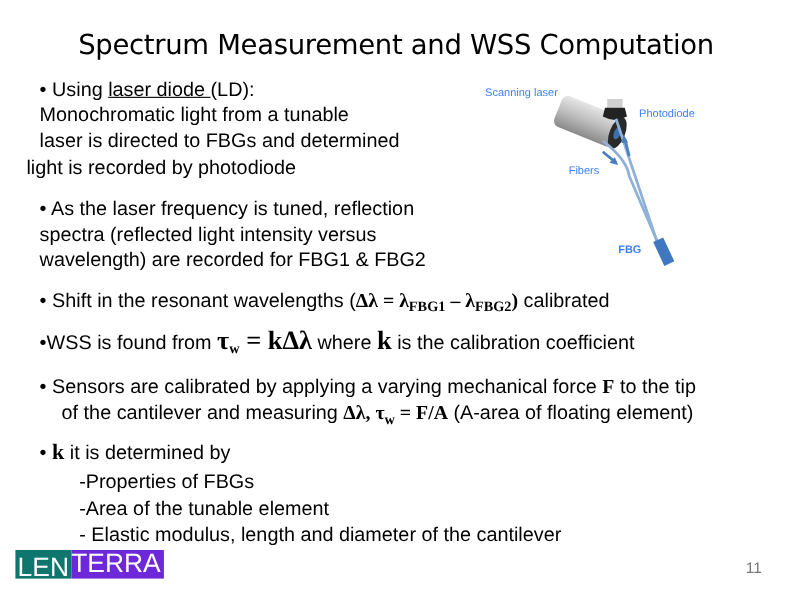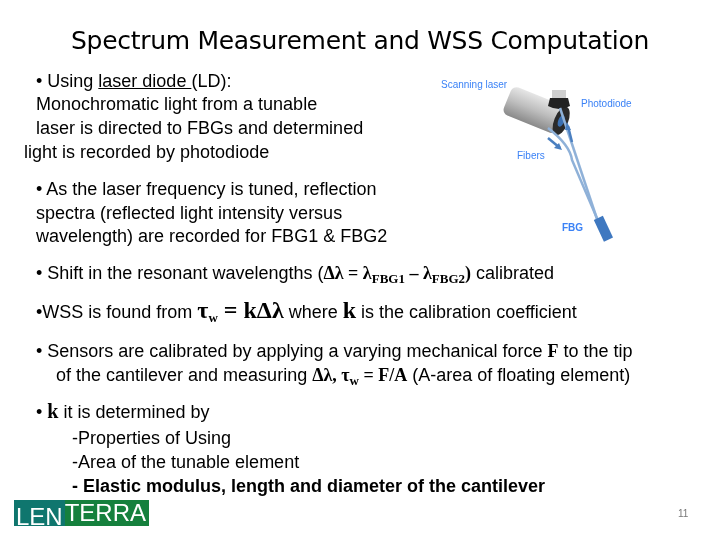--- a/index.html
+++ b/index.html
@@ -8,22 +8,22 @@
   .title { position: absolute; top: 26px; left: 0; width: 720px; text-align: center;
            font-family: "DejaVu Sans", sans-serif; font-size: 25px; color: #000000; letter-spacing: -0.3px; }
   .p { position: absolute; font-size: 18px; line-height: 22px; white-space: nowrap; }
   .u { text-decoration: underline; }
   .serif { font-family: "Liberation Serif", serif; }
   .big { font-size: 24px; font-weight: bold; }
   .sub { font-size: 13px; vertical-align: -4px; }
   .diagram-label { position: absolute; font-size: 10px; color: #3b82f6; }
   .logo { position: absolute; left: 14px; top: 500px; height: 26px; display: flex; font-size: 24px; line-height: 26px; color: #fff; }
   .logo .a { background: #0f766e; padding: 4px 2px 0 2px; }
-  .logo .b { background: #15803d; padding: 0 3px 0 0; }
-  .pagenum { position: absolute; left: 678px; top: 508px; font-size: 10px; color: #777; }
+  .logo .b { background: #6d28d9; padding: 0 3px 0 0; }
+  .pagenum { position: absolute; left: 678px; top: 508px; font-size: 14px; color: #777; }
 </style>
 </head>
 <body>
 
 <div class="title">Spectrum Measurement and WSS Computation</div>
 
 <div class="p" style="left:36px; top:70px;">
   <span>• Using </span><span class="u">laser diode </span><span>(LD):</span>
 </div>
 <div class="p" style="left:36px; top:93px;">Monochromatic light from a tunable</div>
@@ -82,21 +82,21 @@
 <div class="p" style="left:36px; top:340px;">
   <span>• Sensors are calibrated by applying a varying mechanical force </span><b class="serif">F</b><span> to the tip</span>
 </div>
 <div class="p" style="left:36px; top:364px;margin-left:20px;">
   <span>of the cantilever and measuring </span><b class="serif"><span>Δλ, τ</span><span class="sub">w</span><span> = F/A</span></b><span> (A-area of floating element)</span>
 </div>
 
 <div class="p" style="left:36px; top:400px;text-align:right;">
   <span>• </span><b class="serif" style="font-size:20px">k</b><span> it is determined by</span>
 </div>
-<div class="p" style="left:72px; top:427px;">-Properties of Using</div>
+<div class="p" style="left:72px; top:427px;">-Properties of FBGs</div>
 <div class="p" style="left:72px; top:451px;">-Area of the tunable element</div>
-<div class="p" style="left:72px; top:475px;font-weight:bold;">- Elastic modulus, length and diameter of the cantilever</div>
+<div class="p" style="left:72px; top:475px;">- Elastic modulus, length and diameter of the cantilever</div>
 
 <div class="logo">
   <span class="a">LEN</span>
     <span class="b">TERRA</span>
 </div>
 <div class="pagenum">11</div>
 
 </body></html>

